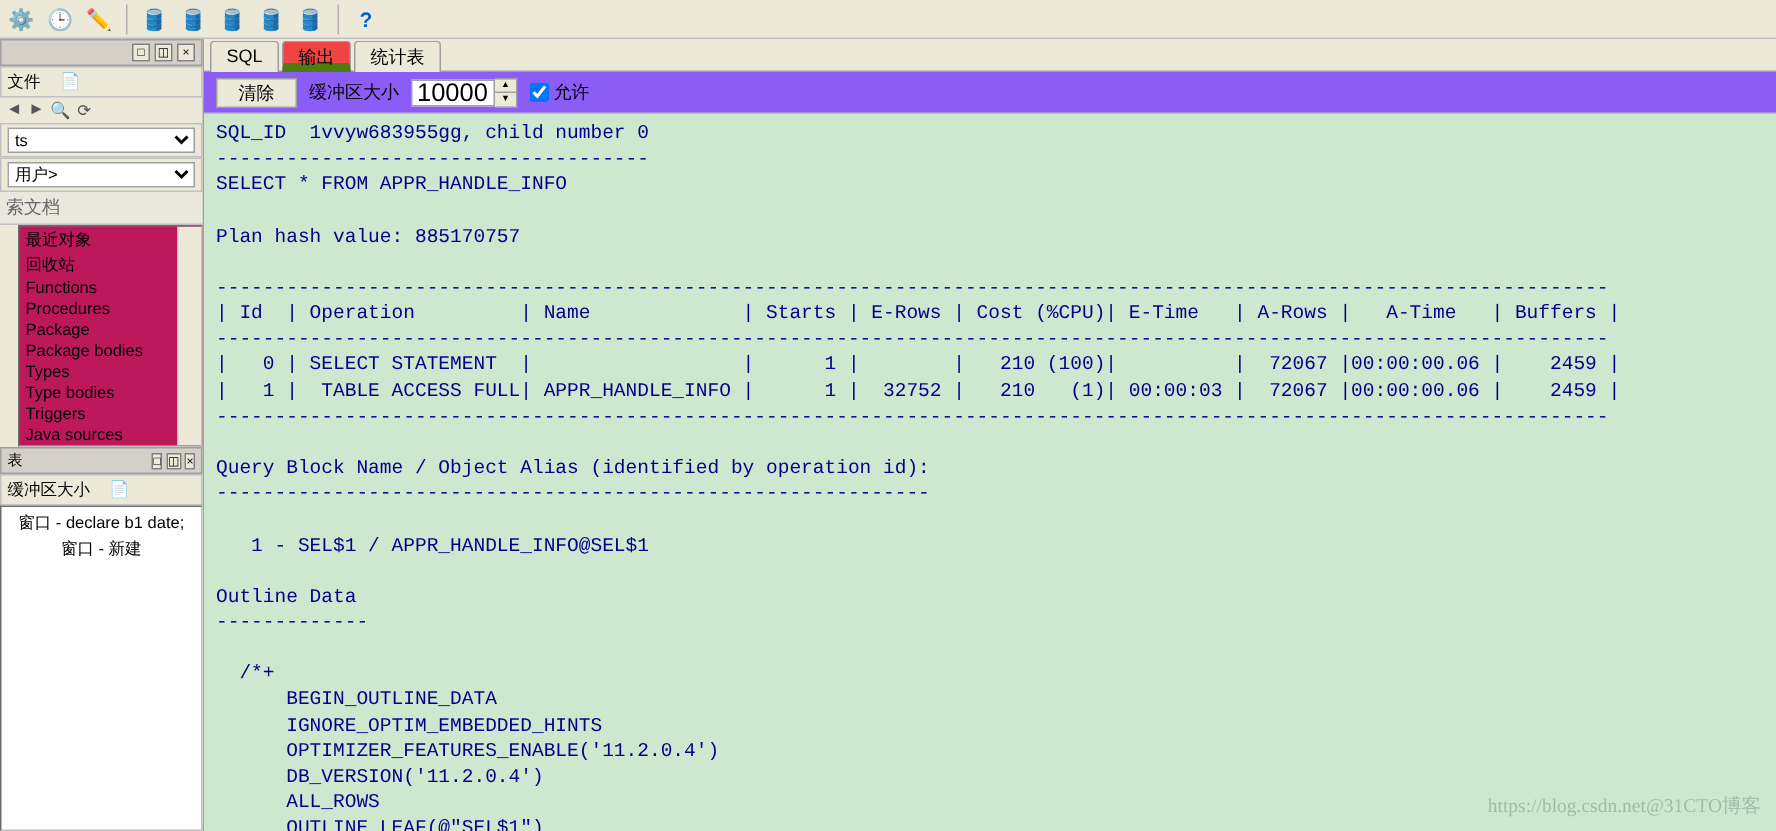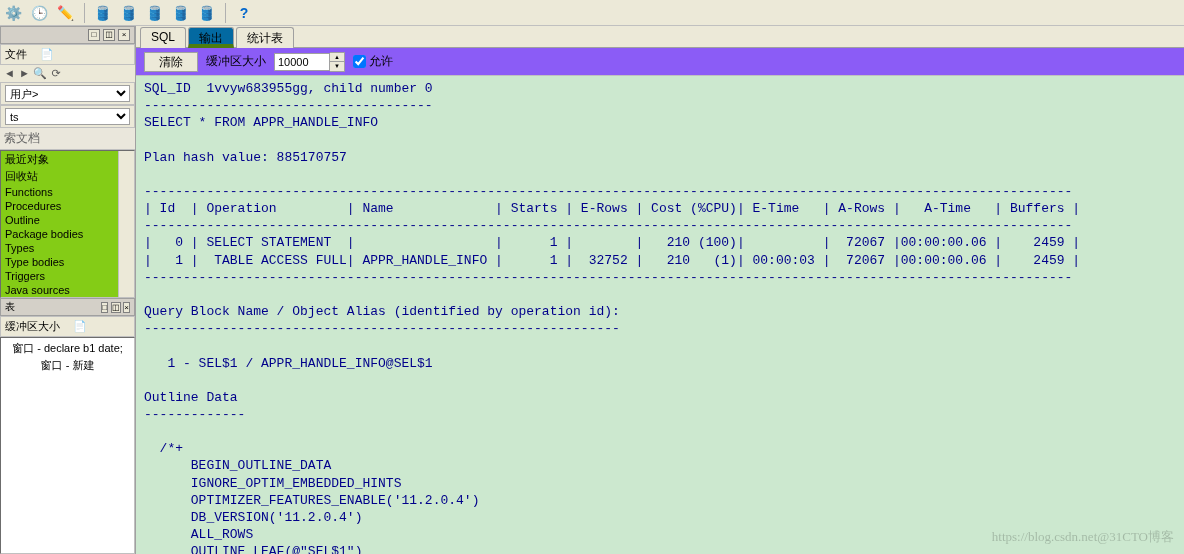--- a/index.html
+++ b/index.html
@@ -9,32 +9,32 @@
 .sep-v { width: 1px; height: 20px; background: #b0b0b0; margin: 0 2px; }
 .main { display: flex; height: 528px; }
 .left-panel { width: 136px; background: #ece9d8; display: flex; flex-direction: column; border-right: 1px solid #a0a0a0; }
 .panel-header { height: 18px; background: #d4d0c8; border: 1px solid #a0a0a0; display: flex; align-items: center; justify-content: flex-end; padding: 0 4px; gap: 3px; font-size: 10px; }
 .panel-header .hdr-btn { width: 12px; height: 12px; border: 1px solid #808080; background: #ece9d8; font-size: 8px; line-height: 10px; text-align: center; cursor: pointer; }
 .panel-row { border: 1px solid #c0c0c0; padding: 2px 4px; background: #ece9d8; font-size: 11px; display: flex; align-items: center; gap: 13px; }
 .panel-row input, .panel-row select { border: 1px solid #a0a0a0; font-size: 11px; height: 17px; background: #fff; }
 .panel-icons { display: flex; gap: 4px; padding: 2px 4px; font-size: 11px; color: #555; }
 .panel-icons span { cursor: pointer; }
 .italic-label { color: #666; padding: 2px 4px; border-bottom: 1px solid #c0c0c0; background: #eae7dc; }
-.tree { background: #84cc16; border: 1px inset #c0c0c0; flex: 0 0 auto; overflow: auto; position: relative; }
+.tree { background: #be185d; border: 1px inset #c0c0c0; flex: 0 0 auto; overflow: auto; position: relative; margin-left: 12px; }
 .tree-item { padding: 1px 4px; font-size: 11px; color: #000; cursor: pointer; white-space: nowrap; }
 .tree-scroll { height: 148px; }
 .window-list { background: #fff; border: 1px inset #c0c0c0; padding: 2px; font-size: 11px; flex: 1; }
 .right-panel { flex: 1; display: flex; flex-direction: column; }
 .tabs { display: flex; background: #ece9d8; height: 22px; border-bottom: 1px solid #a0a0a0; padding-left: 4px; }
 .tab { padding: 2px 10px; border: 1px solid #a0a0a0; border-bottom: none; background: #ece9d8; margin-right: 2px; font-size: 12px; cursor: pointer; border-radius: 3px 3px 0 0; position: relative; top: 1px; }
-.tab.active { background: #0369a1; font-weight: normal; border-bottom: 4px solid #4d7c0f; }
+.tab.active { background: #ef4444; font-weight: normal; border-bottom: 6px solid #4d7c0f; }
 .output-toolbar { display: flex; align-items: center; gap: 8px; padding: 4px 8px; background: #8b5cf6; border-bottom: 1px solid #c0c0c0; height: 28px; }
 .btn { border: 1px solid #a0a0a0; background: #ece9d8; padding: 1px 14px; font-size: 12px; cursor: pointer; height: 20px; }
 .spinner { display: flex; align-items: center; }
-.spinner input { width: 56px; height: 18px; border: 1px solid #a0a0a0; padding: 0 3px; font-size: 11px; }
+.spinner input { width: 56px; height: 18px; border: 1px solid #a0a0a0; padding: 0 3px; font-size: 17px; }
 .spinner-btns { display: flex; flex-direction: column; border: 1px solid #a0a0a0; border-left: none; }
 .spinner-btns div { width: 14px; height: 9px; font-size: 6px; line-height: 8px; text-align: center; background: #ece9d8; cursor: pointer; border-bottom: 1px solid #a0a0a0; }
 .spinner-btns div:last-child { border-bottom: none; }
 .checkbox-wrap { display: flex; align-items: center; gap: 3px; }
 .checkbox-wrap input { width: 13px; height: 13px; }
 .output-content { flex: 1; background: #cce8cf; padding: 4px 8px; overflow: auto; font-family: "Courier New", monospace; font-size: 13px; color: #00008b; white-space: pre; line-height: 1.32; position: relative; }
 .watermark { position: absolute; right: 10px; bottom: 8px; color: rgba(0,0,0,0.2); font-family: Tahoma; font-size: 13px; }
 .scrollbar-v { position: absolute; right: 0; top: 0; bottom: 0; width: 16px; background: #ece9d8; border-left: 1px solid #c0c0c0; }
 .flex-col { display: flex; flex-direction: column; text-align: center; }
 </style>
@@ -67,37 +67,37 @@
       <span style="color:#a77;">📄</span>
     </div>
     <div class="panel-icons">
       <span>◄</span>
       <span>►</span>
       <span>🔍</span>
       <span>⟳</span>
     </div>
     <div class="panel-row">
       <select style="width:100%;">
-        <option>用户&gt;</option>
+        <option>ts</option>
       </select>
     </div>
     <div class="panel-row">
       <select style="width:100%;">
-        <option>ts</option>
+        <option>用户&gt;</option>
       </select>
     </div>
     <div class="italic-label">索文档</div>
 
     <div class="tree tree-scroll">
       <div id="tree-container">
           <div class="tree-item">最近对象</div>
           <div class="tree-item">回收站</div>
           <div class="tree-item">Functions</div>
           <div class="tree-item">Procedures</div>
-          <div class="tree-item">Outline</div>
+          <div class="tree-item">Package</div>
           <div class="tree-item">Package bodies</div>
           <div class="tree-item">Types</div>
           <div class="tree-item">Type bodies</div>
           <div class="tree-item">Triggers</div>
           <div class="tree-item">Java sources</div>
         </div>
       <div class="scrollbar-v"></div>
     </div>
 
     <div class="panel-header" style="justify-content:space-between;">

